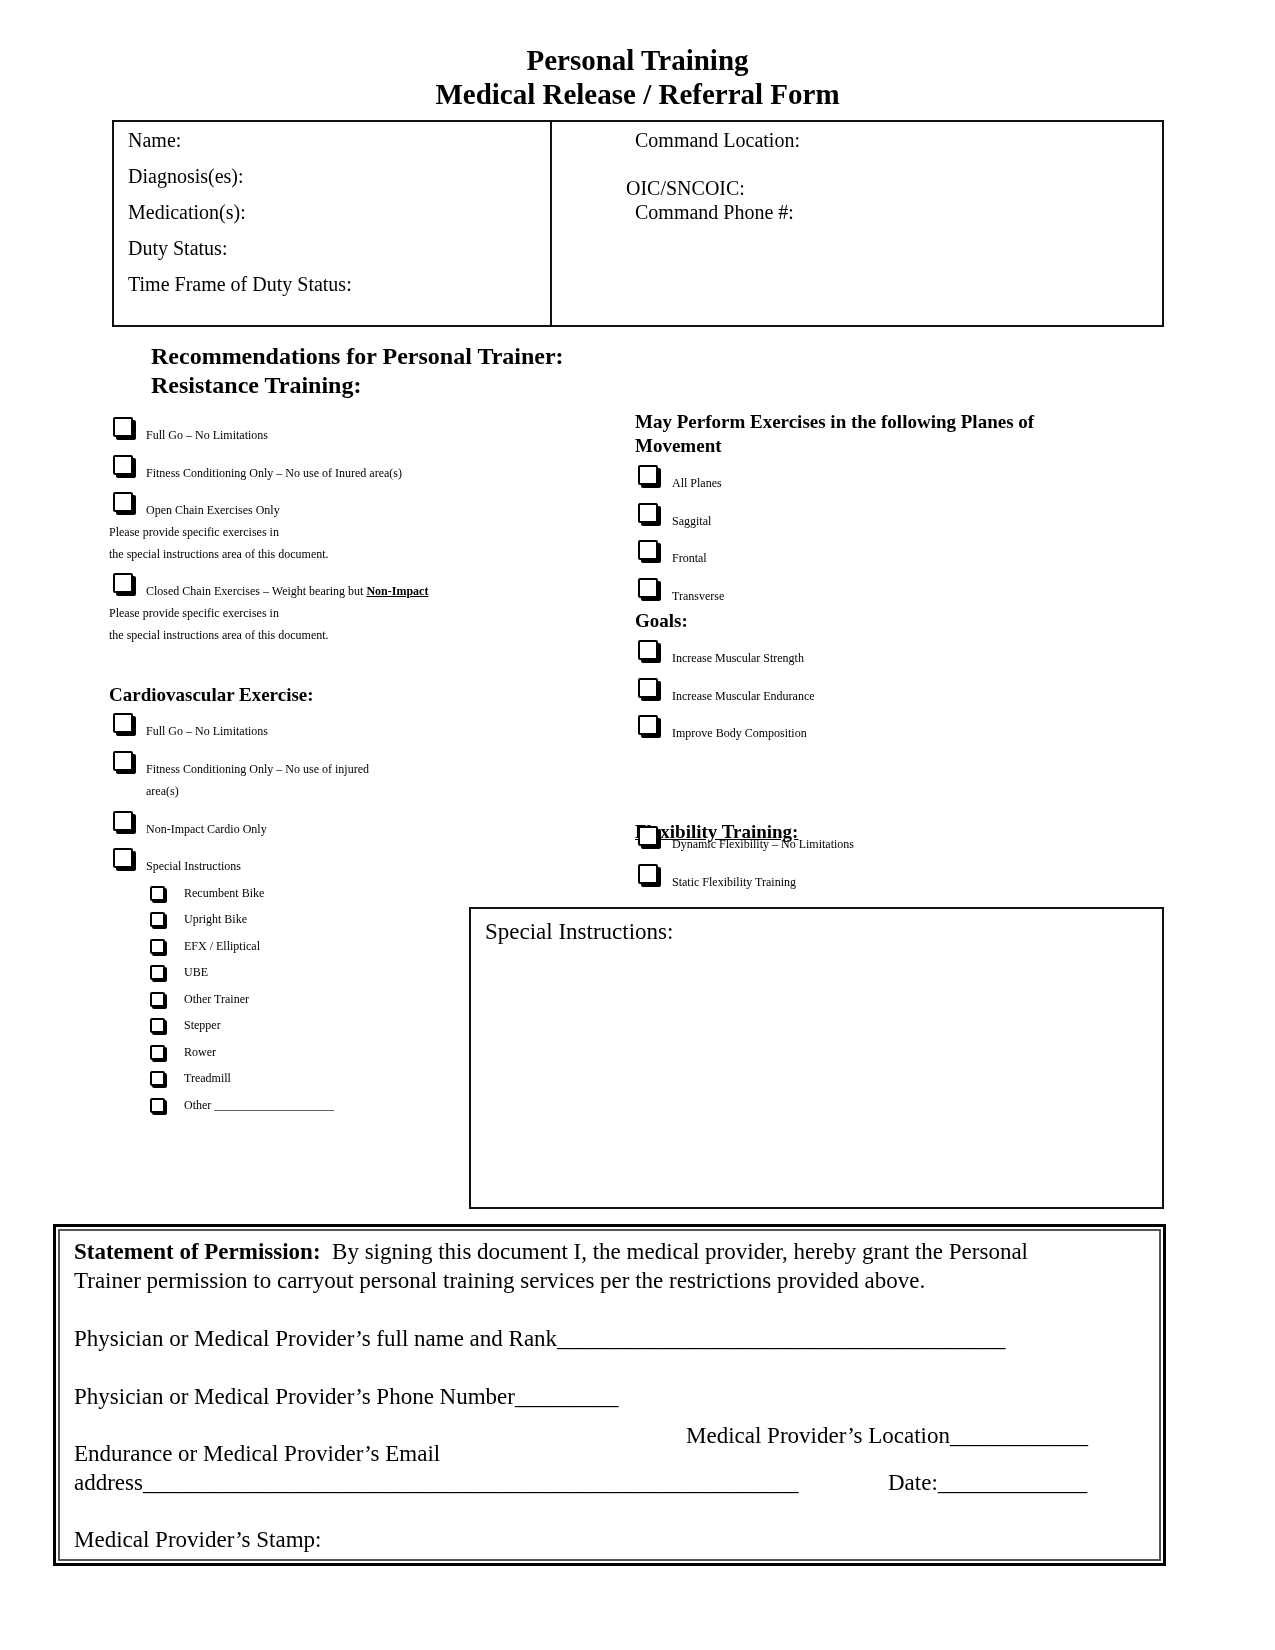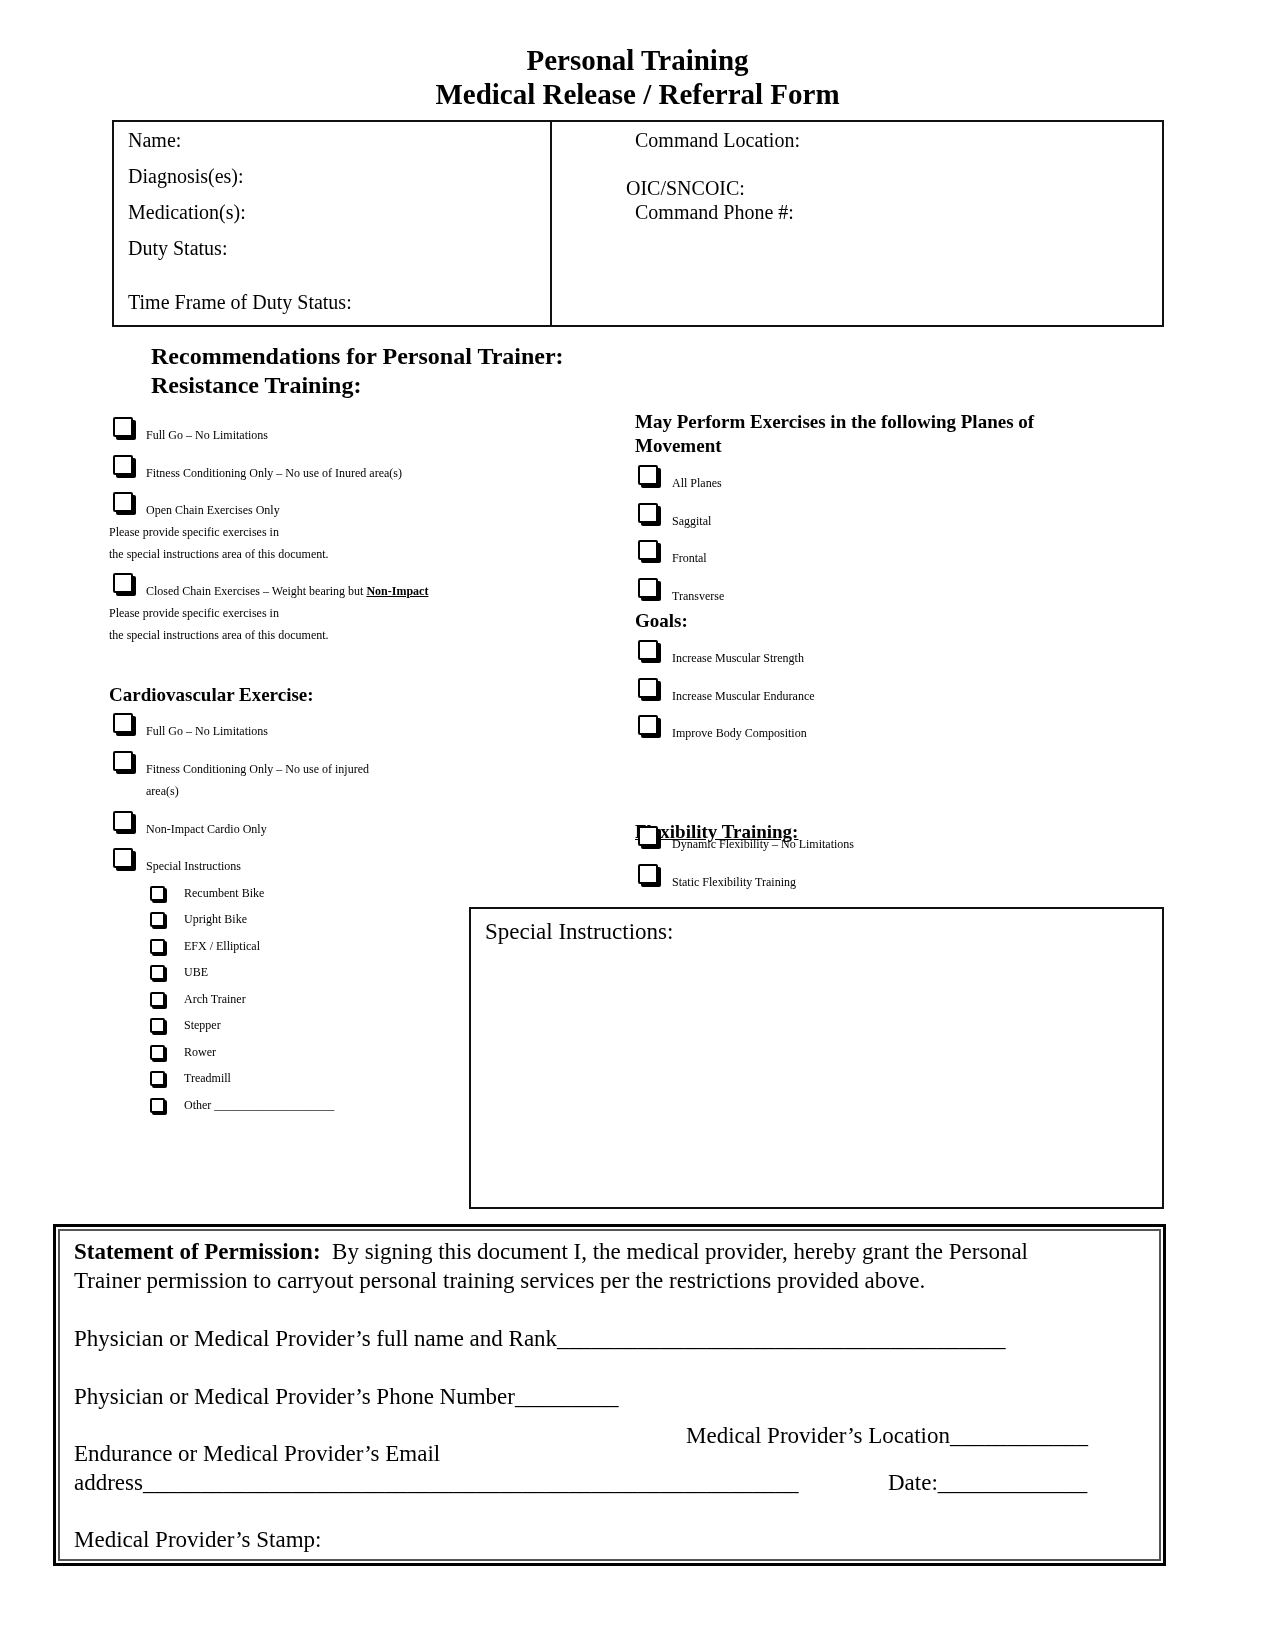--- a/index.html
+++ b/index.html
@@ -22,21 +22,21 @@
 <div class="title" style="top:44px;">Personal Training</div>
 <div class="title" style="top:78px;">Medical Release / Referral Form</div>
 
 <div class="box" style="left:112px;top:120px;width:1052px;height:207px;">
   <div style="position:absolute;left:436px;top:0;bottom:0;border-left:2px solid #111;"></div>
 </div>
 <div class="abs lbl" style="left:128px;top:129px;">Name:</div>
 <div class="abs lbl" style="left:128px;top:165px;">Diagnosis(es):</div>
 <div class="abs lbl" style="left:128px;top:201px;">Medication(s):</div>
 <div class="abs lbl" style="left:128px;top:237px;">Duty Status:</div>
-<div class="abs lbl" style="left:128px;top:273px;margin-top:18px;">Time Frame of Duty Status:</div>
+<div class="abs lbl" style="left:128px;top:273px;">Time Frame of Duty Status:</div>
 <div class="abs lbl" style="left:635px;top:129px;">Command Location:</div>
 <div class="abs lbl" style="left:626px;top:165px;margin-top:12px;">OIC/SNCOIC:</div>
 <div class="abs lbl" style="left:635px;top:201px;">Command Phone #:</div>
 
 <div class="abs h2" style="left:151px;top:343px;">Recommendations for Personal Trainer:</div>
 <div class="abs h2" style="left:151px;top:372px;">Resistance Training:</div>
 
 <div class="cb" style="left:113px;top:417px;"></div>
 <div class="abs item" style="left:146px;top:428px;">Full Go – No Limitations</div>
 
@@ -70,21 +70,21 @@
 
 <div class="cb sm" style="left:150px;top:886px;"></div>
 <div class="abs item" style="left:184px;top:886px;">Recumbent Bike</div>
 <div class="cb sm" style="left:150px;top:912px;"></div>
 <div class="abs item" style="left:184px;top:912px;">Upright Bike</div>
 <div class="cb sm" style="left:150px;top:939px;"></div>
 <div class="abs item" style="left:184px;top:939px;">EFX / Elliptical</div>
 <div class="cb sm" style="left:150px;top:965px;"></div>
 <div class="abs item" style="left:184px;top:965px;">UBE</div>
 <div class="cb sm" style="left:150px;top:992px;"></div>
-<div class="abs item" style="left:184px;top:992px;">Arch Trainer</div>
+<div class="abs item" style="left:184px;top:992px;">Other Trainer</div>
 <div class="cb sm" style="left:150px;top:1018px;"></div>
 <div class="abs item" style="left:184px;top:1018px;">Stepper</div>
 <div class="cb sm" style="left:150px;top:1045px;"></div>
 <div class="abs item" style="left:184px;top:1045px;">Rower</div>
 <div class="cb sm" style="left:150px;top:1071px;"></div>
 <div class="abs item" style="left:184px;top:1071px;">Treadmill</div>
 <div class="cb sm" style="left:150px;top:1098px;"></div>
 <div class="abs item" style="left:184px;top:1098px;">Other ____________________</div>
 
 <div class="abs h3" style="left:635px;top:411px;">May Perform Exercises in the following Planes of</div>

